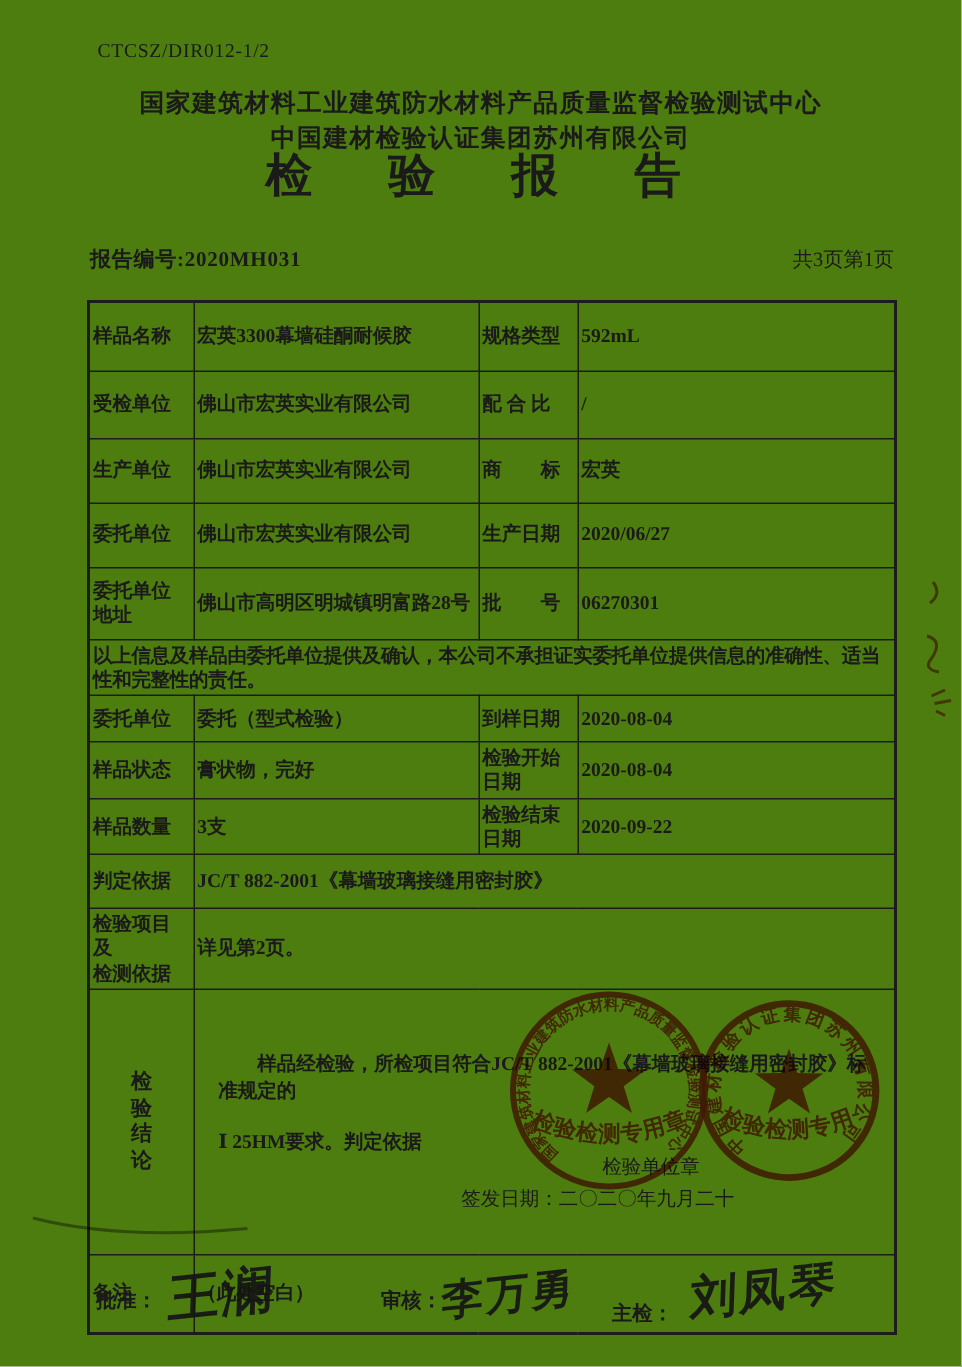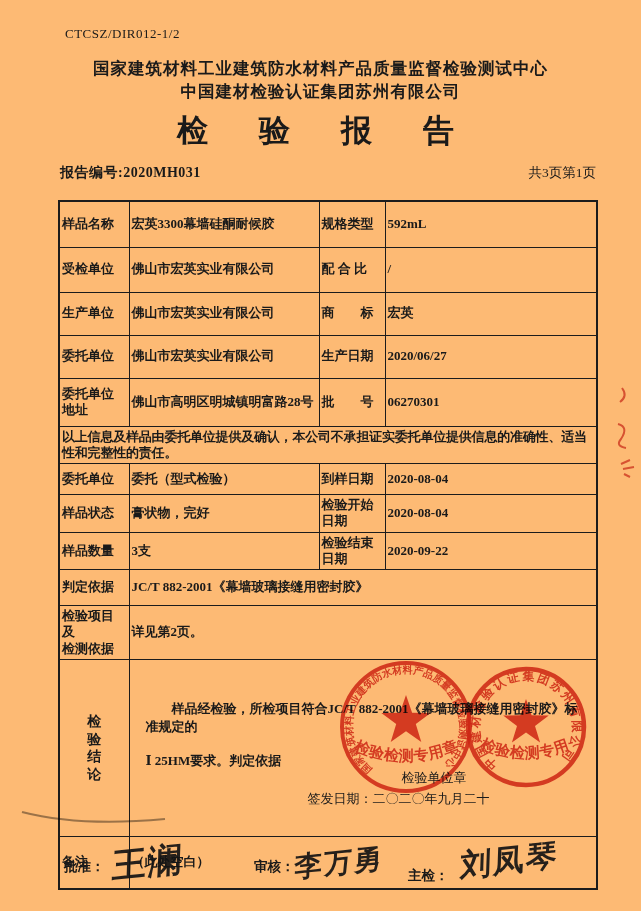--- a/index.html
+++ b/index.html
@@ -1,29 +1,29 @@
 <!DOCTYPE html>
 <html><head>
 <meta charset="utf-8">
 <style>
   * { margin:0; padding:0; box-sizing:border-box; }
   body { background:#e8e8e8; font-family:"Liberation Serif","DejaVu Serif",serif; }
   .page {
     position:relative; width:641px; height:911px; margin:0 auto;
-    background:#fdba74; color:#1a1a1a; overflow:hidden;
+    background:#4d7c0f; color:#1a1a1a; overflow:hidden;
   }
   .doc-code {
     position:absolute; left:65px; top:26px;
     font-size:13px; letter-spacing:.5px;
   }
   .org1 { position:absolute; top:58px; width:100%; text-align:center;
     font-size:16.5px; font-weight:bold; letter-spacing:1px; }
   .org2 { position:absolute; top:81px; width:100%; text-align:center;
     font-size:16.5px; font-weight:bold; letter-spacing:1px; }
-  .big-title { position:absolute; top:110px; width:100%; text-align:center;
+  .big-title { position:absolute; top:96px; width:100%; text-align:center;
     font-size:31px; font-weight:bold; letter-spacing:10px; }
   .report-meta { position:absolute; top:164px; left:60px; right:45px;
     display:flex; justify-content:space-between; align-items:baseline; }
   .report-no { font-size:14px; font-weight:bold; letter-spacing:.5px; }
   .pagination { font-size:13.5px; }
 
   table.main {
     position:absolute; left:58px; top:200px;
     width:538px; border-collapse:collapse; table-layout:fixed;
     border:2px solid #1c1c1c;

